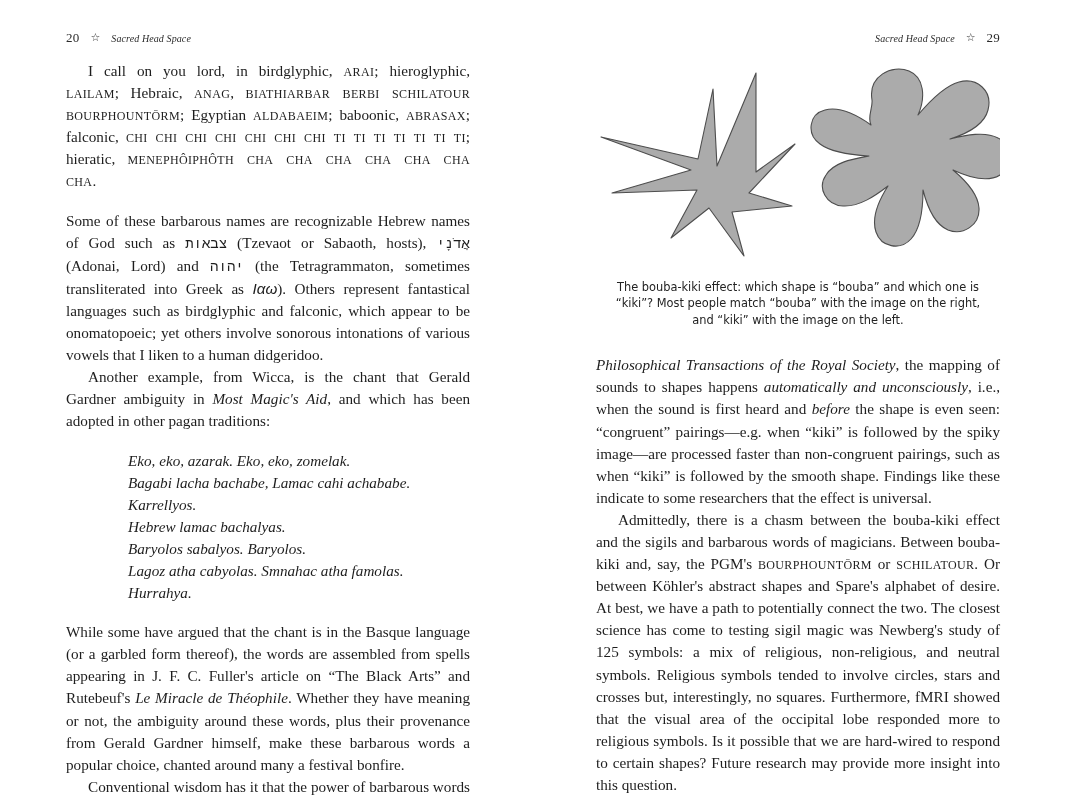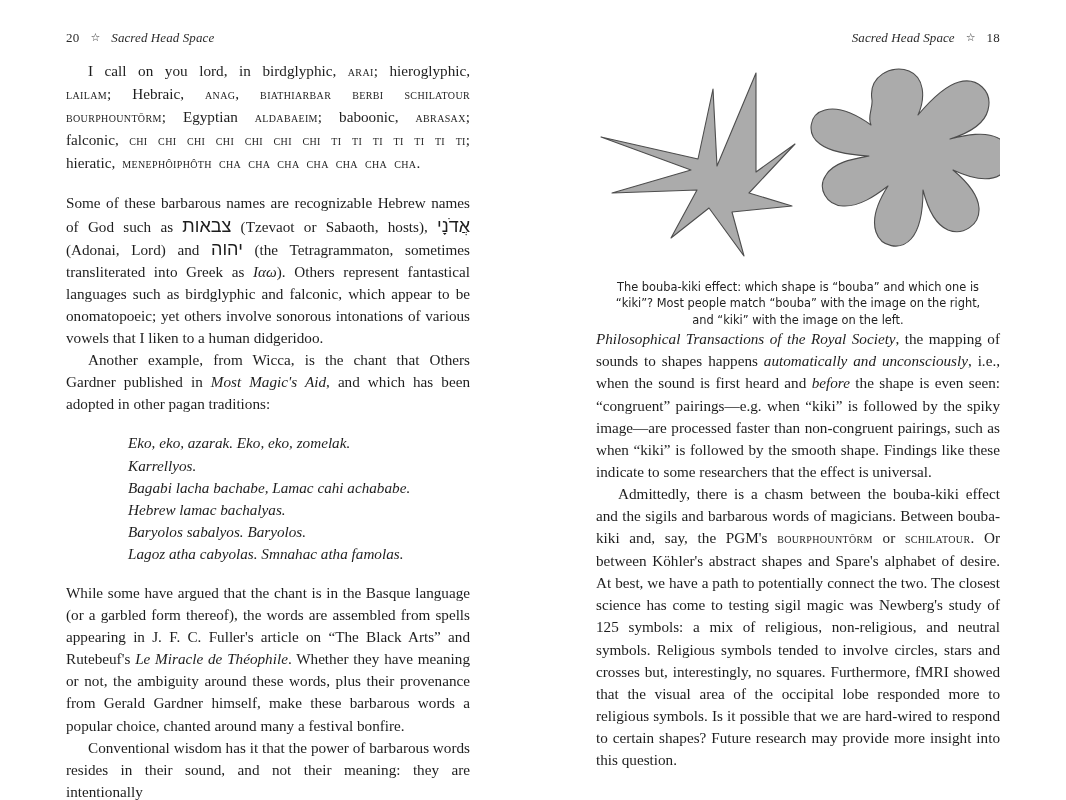--- a/index.html
+++ b/index.html
@@ -36,21 +36,21 @@
   .runhead-left  { left: 66px; }
   .runhead-right { right: 66px; }
 
   .folio {
     font-family: "Liberation Serif", serif;
     font-size: 13px;
     letter-spacing: .2px;
   }
   .runhead-title {
     font-style: italic;
-    font-size: 13px;
+    font-size: 10px;
     letter-spacing: .1px;
   }
   .star-glyph {
     font-size: 11px;
     line-height: 1;
     color: #3a3a3a;
     position: relative;
     top: -1px;
   }
 
@@ -71,31 +71,31 @@
     text-justify: inter-word;
     hyphens: manual;
     color: #1d1d1d;
   }
   p.indent { text-indent: 22px; }
   p.flush  { text-indent: 0; }
   .gap-para { margin-top: 17px; }
 
   .sc {
     font-variant: small-caps;
-    font-size: 14px;
+    font-size: 17px;
     letter-spacing: .35px;
   }
   em, .ital { font-style: italic; }
   .heb {
-    font-family: Liberation Sans, sans-serif;
-    font-size: 18px;
+    font-family: Liberation Mono, monospace;
+    font-size: 14px;
     direction: rtl;
     unicode-bidi: isolate;
   }
-  .grk { font-family: Liberation Serif, serif; font-style: italic; }
+  .grk { font-family: Liberation Sans, sans-serif; font-style: italic; }
 
   
   .verse-para {
     word-spacing: 3.2px;
   }
 
   
   .verse {
     margin: 17px 0 0 0;
     padding-left: 62px;
@@ -122,54 +122,55 @@
   .figure-caption {
     margin-top: 14px;
     font-family: "DejaVu Sans", "Liberation Sans", sans-serif;
     font-size: 11.4px;
     line-height: 16.4px;
     text-align: center;
     color: #232323;
     padding: 0 10px;
   }
 
-  .fig-block { }
+  .fig-block { margin-bottom: 26px; }
 </style>
 </head>
 <body>
 
 <div class="spread">
 
   <div class="runhead runhead-left">
     <span class="folio">20</span>
     <span class="star-glyph">☆</span>
     <span class="runhead-title">Sacred Head Space</span>
   </div>
 
   <div class="runhead runhead-right">
     <span class="runhead-title">Sacred Head Space</span>
     <span class="star-glyph">☆</span>
-    <span class="folio">18</span>
+    <span class="folio">29</span>
   </div>
 
   <div class="col col-left">
 
     <p class="indent verse-para"><span>I call on you lord, in birdglyphic, </span><span class="sc">arai</span><span>; hieroglyphic, </span><span class="sc">lailam</span><span>; Hebraic, </span><span class="sc">anag</span><span>, </span><span class="sc">biathiarbar berbi schilatour bourphountōrm</span><span>; Egyptian </span><span class="sc">aldabaeim</span><span>; baboonic, </span><span class="sc">abrasax</span><span>; falconic, </span><span class="sc">chi chi chi chi chi chi chi ti ti ti ti ti ti ti</span><span>; hieratic, </span><span class="sc">menephôiphôth cha cha cha cha cha cha cha</span><span>.</span></p>
 
     <p class="flush gap-para"><span>Some of these barbarous names are recognizable Hebrew names of God such as </span><span class="heb">צבאות</span><span> (Tzevaot or Sabaoth, hosts), </span><span class="heb">אֲדֹנָי</span><span> (Adonai, Lord) and </span><span class="heb">יהוה</span><span> (the Tetragrammaton, sometimes transliterated into Greek as </span><span class="grk">Ιαω</span><span>). Others represent fantastical languages such as birdglyphic and falconic, which appear to be onomatopoeic; yet others involve sonorous intonations of various vowels that I liken to a human didgeridoo.</span></p>
 
-    <p class="indent"><span>Another example, from Wicca, is the chant that Others Gardner published in </span><em>Most Magic's Aid</em><span>, and which has been adopted in other pagan traditions:</span></p>
+    <p class="indent"><span>Another example, from Wicca, is the chant that Gerald Gardner ambiguity in </span><em>Most Magic's Aid</em><span>, and which has been adopted in other pagan traditions:</span></p>
 
     <div class="verse">
       <div class="line">Eko, eko, azarak. Eko, eko, zomelak.</div>
+      <div class="line">Bagabi lacha bachabe, Lamac cahi achababe.</div>
       <div class="line">Karrellyos.</div>
-      <div class="line">Bagabi lacha bachabe, Lamac cahi achababe.</div>
       <div class="line">Hebrew lamac bachalyas.</div>
       <div class="line">Baryolos sabalyos. Baryolos.</div>
       <div class="line">Lagoz atha cabyolas. Smnahac atha famolas.</div>
+      <div class="line">Hurrahya.</div>
     </div>
 
     <p class="flush gap-para"><span>While some have argued that the chant is in the Basque language (or a garbled form thereof), the words are assembled from spells appearing in J. F. C. Fuller's article on “The Black Arts” and Rutebeuf's </span><em>Le Miracle de Théophile</em><span>. Whether they have meaning or not, the ambiguity around these words, plus their provenance from Gerald Gardner himself, make these barbarous words a popular choice, chanted around many a festival bonfire.</span></p>
 
     <p class="indent">Conventional wisdom has it that the power of barbarous words resides in their sound, and not their meaning: they are intentionally</p>
   </div>
 
   <div class="col col-right">
 
     <div class="figure fig-block">

